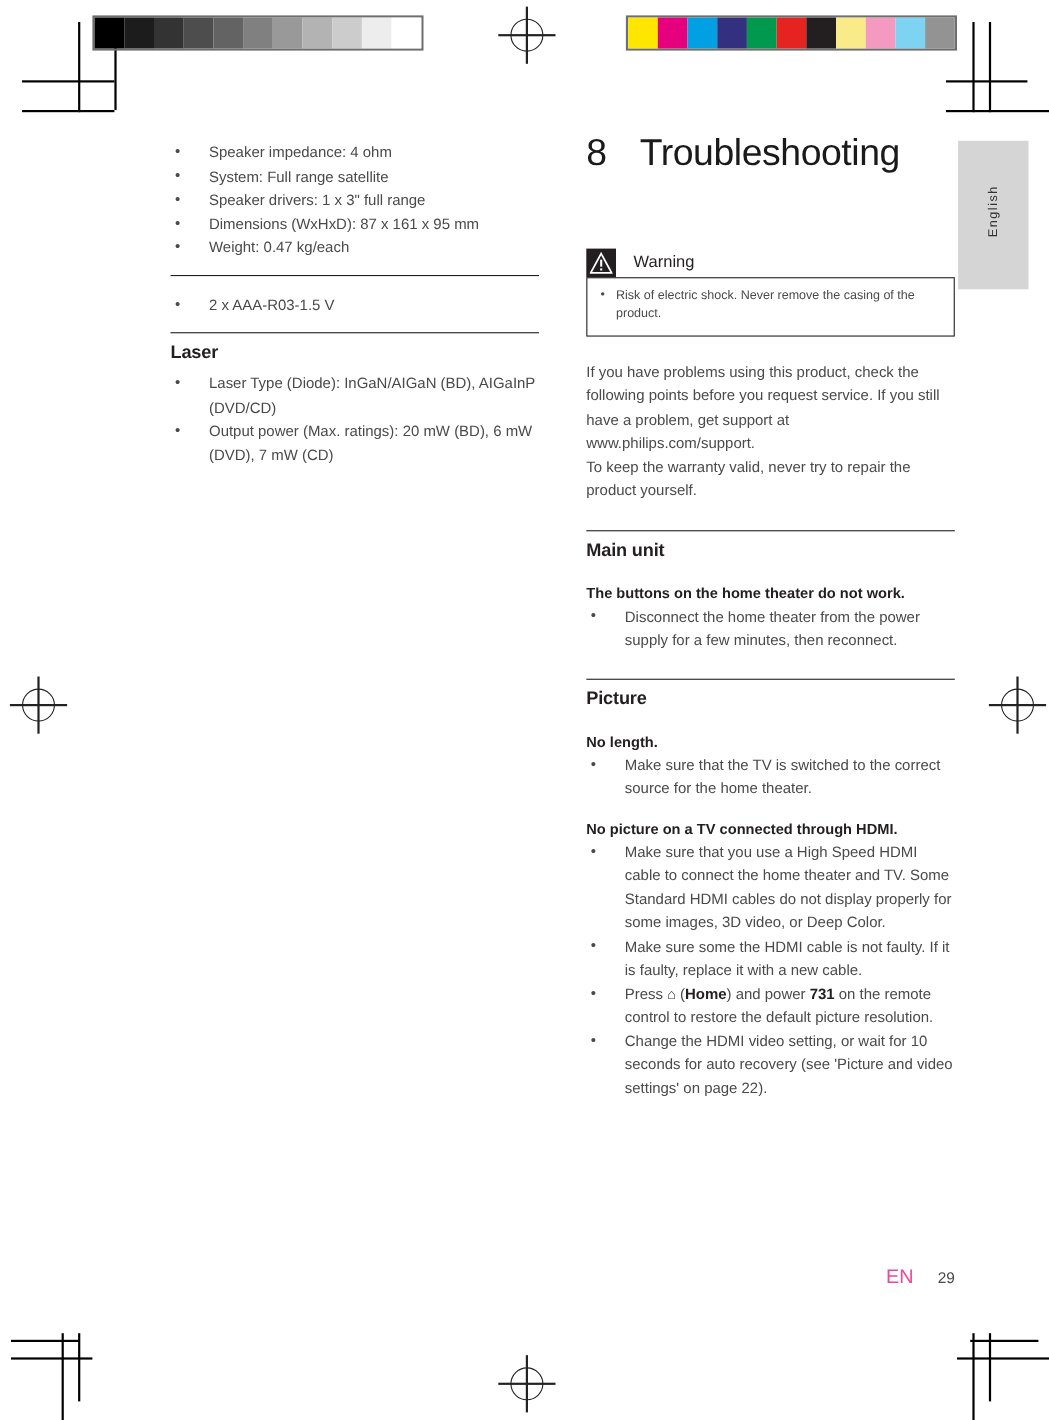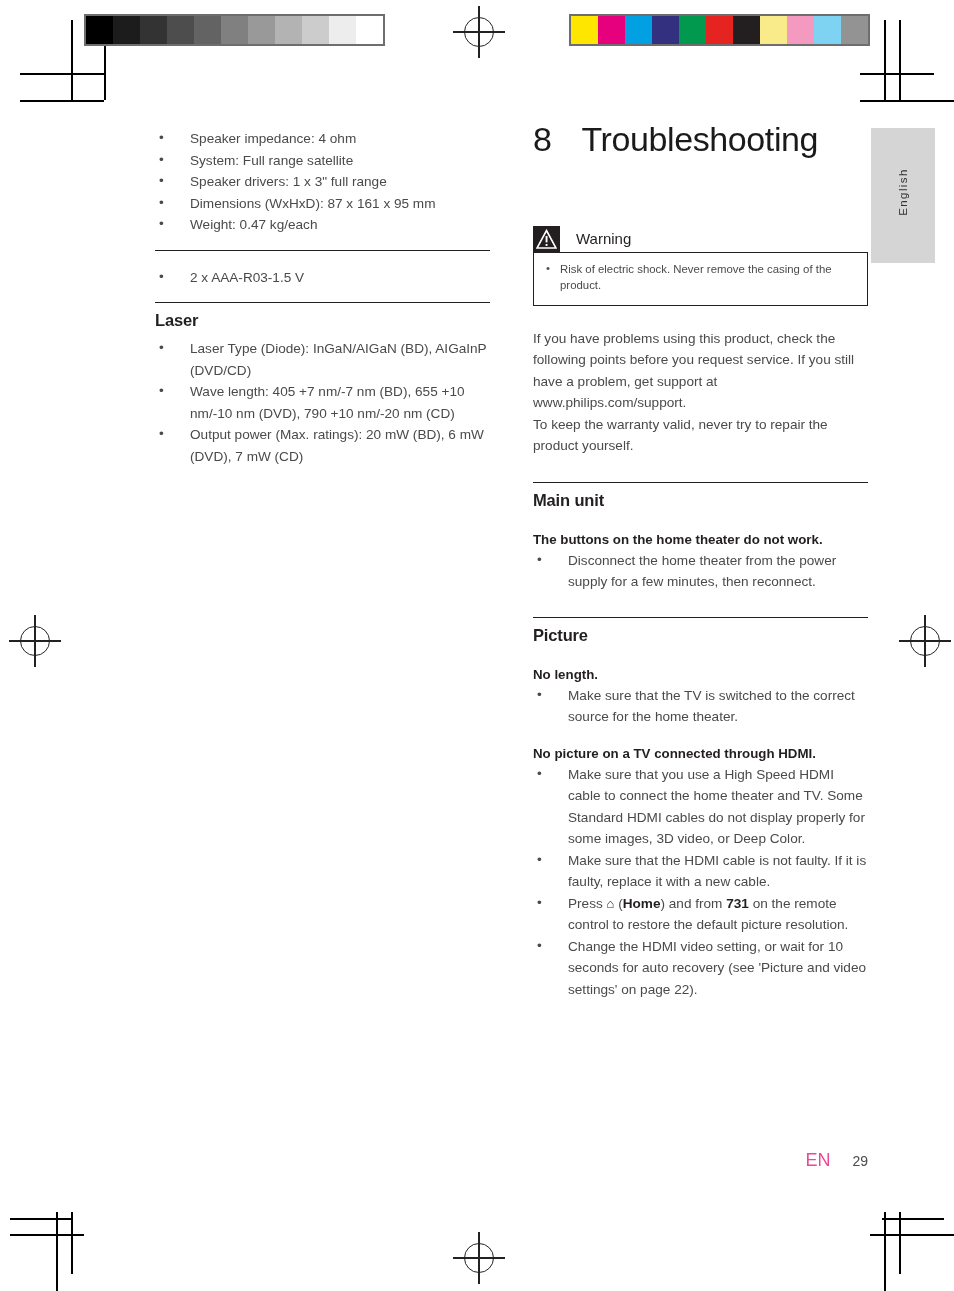--- a/index.html
+++ b/index.html
@@ -207,21 +207,20 @@
       <li>2 x AAA-R03-1.5 V</li>
     </ul>
 
     <div class="sp"></div>
     <div class="rule"></div>
     <div class="sp-s"></div>
     <h2 class="sec">Laser</h2>
     <div class="sp-s"></div>
     <ul class="bul">
       <li>Laser Type (Diode): InGaN/AIGaN (BD), AIGaInP (DVD/CD)</li>
-      <li>Wave length: 405 +7 nm/-7 nm (BD), 655 +10 nm/-10 nm (DVD), 790 +10 nm/-20 nm (CD)</li>
       <li>Output power (Max. ratings): 20 mW (BD), 6 mW (DVD), 7 mW (CD)</li>
     </ul>
   </div>
 
   <div class="lang-tab">
     <span>English</span>
   </div>
 
   <div class="col-right">
 
@@ -274,23 +273,23 @@
     <div style="height:20px;"></div>
     <p class="symptom">No length.</p>
     <ul class="bul">
       <li>Make sure that the TV is switched to the correct source for the home theater.</li>
     </ul>
 
     <div style="height:16px;"></div>
     <p class="symptom">No picture on a TV connected through HDMI.</p>
     <ul class="bul">
       <li>Make sure that you use a High Speed HDMI cable to connect the home theater and TV. Some Standard HDMI cables do not display properly for some images, 3D video, or Deep Color.</li>
-      <li>Make sure that the HDMI cable is not faulty. If it is faulty, replace it with a new cable.</li>
+      <li>Make sure some the HDMI cable is not faulty. If it is faulty, replace it with a new cable.</li>
       <li>
-        <span>Press </span><span class="home-glyph b">⌂</span><span> (</span><span class="b">Home</span><span>) and from </span><span class="b">731</span><span> on the remote control to restore the default picture resolution.</span>
+        <span>Press </span><span class="home-glyph b">⌂</span><span> (</span><span class="b">Home</span><span>) and power </span><span class="b">731</span><span> on the remote control to restore the default picture resolution.</span>
       </li>
       <li>Change the HDMI video setting, or wait for 10 seconds for auto recovery (see 'Picture and video settings' on page 22).</li>
     </ul>
   </div>
 
   <div class="footer">
     <span class="en">EN</span>
     <span class="pg">29</span>
   </div>
 

